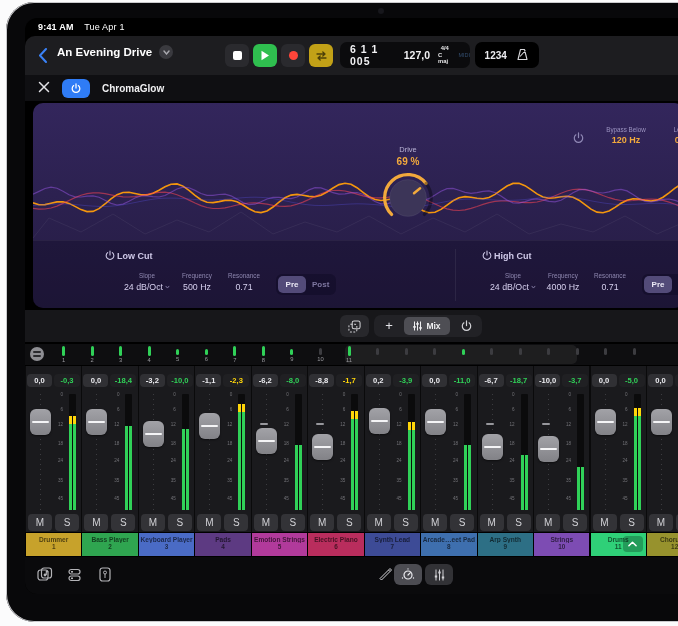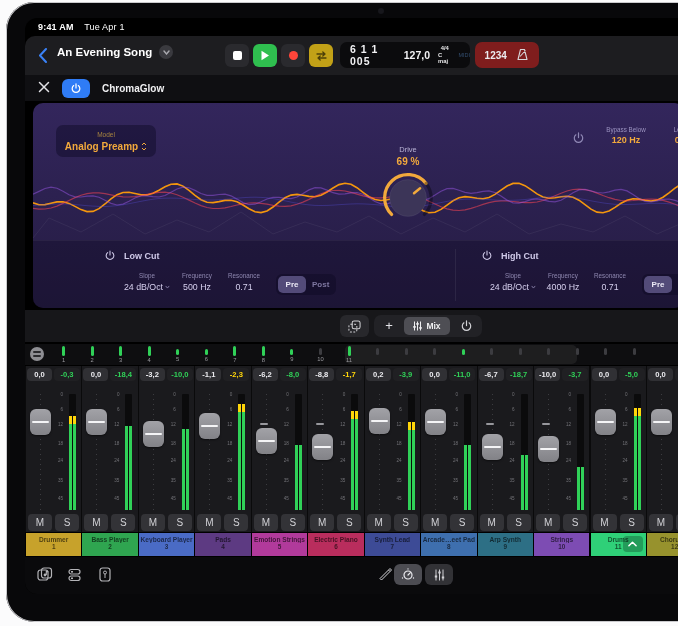--- a/index.html
+++ b/index.html
@@ -21,21 +21,21 @@
   .tbtn{width:24px;height:23px;border:none;border-radius:6px;background:#2a2a2e;display:flex;align-items:center;justify-content:center;padding:0;}
   .tbtn.play{background:#2fbf4f;}
   .tbtn.cycle{background:#c2a117;}
   .stop-sq{width:9px;height:9px;border-radius:2px;background:#fff;}
   .rec-dot{width:9px;height:9px;border-radius:50%;background:#ff453a;}
   .lcd{position:absolute;left:315px;top:6px;width:130px;height:26px;background:#0b0b0d;border-radius:7px;display:flex;align-items:center;color:#f2f2f4;}
   .lcd .pos{font-size:10.5px;font-weight:700;letter-spacing:1px;margin-left:10px;}
   .lcd .tempo{font-size:10.5px;font-weight:700;margin-left:9px;}
   .lcd .sigkey{display:flex;flex-direction:column;align-items:center;line-height:6.5px;font-size:5.8px;font-weight:700;margin-left:8px;color:#e8e8ea;}
   .lcd .midi{font-size:5.5px;color:#3c5d86;margin-left:7px;opacity:.8;}
-  .pill2{position:absolute;left:450px;top:6px;width:64px;height:26px;background:#7f1d1d;border-radius:7px;display:flex;align-items:center;justify-content:space-evenly;}
+  .pill2{position:absolute;left:450px;top:6px;width:64px;height:26px;background:#000000;border-radius:7px;display:flex;align-items:center;justify-content:space-evenly;}
   .countin{border:none;background:none;color:#ececf0;font-size:10px;font-weight:700;padding:0;}
   
   .plughead{position:absolute;left:0;top:57px;width:659px;height:26px;background:#0f0f12;display:flex;align-items:center;}
   .closebtn{margin-left:13px;width:14px;height:14px;background:none;border:none;padding:0;display:flex;}
   .pluginpower{margin-left:10px;width:28px;height:19px;border:none;border-radius:6px;background:#2f7cf6;display:flex;align-items:center;justify-content:center;}
   .plugname{margin-left:12px;color:#f0f0f2;font-size:10px;font-weight:700;}
   
   .plugpanel{position:absolute;left:8px;top:85px;width:651px;height:205px;border-radius:10px;overflow:hidden;background:linear-gradient(180deg,#33265c 0%,#2c2150 45%,#251c42 100%);}
   .waveform{position:absolute;left:0;top:55px;width:651px;height:90px;}
   .selblock{position:absolute;display:flex;flex-direction:column;align-items:center;}
@@ -45,21 +45,21 @@
   .styleblock{left:130px;top:22px;width:70px;height:32px;justify-content:center;}
   .drivewrap{position:absolute;left:343px;top:42px;width:64px;text-align:center;}
   .drivewrap .lab{font-size:7.5px;color:#b9b3d6;}
   .drivewrap .val{font-size:10px;font-weight:700;color:#f2a93c;margin-top:2px;}
   .knob{margin-top:2px;}
   .bypasspower{position:absolute;left:540px;top:27px;}
   .fieldblock{position:absolute;display:flex;flex-direction:column;align-items:center;}
   .fieldblock .lab{font-size:6.3px;color:#9b93c0;margin-bottom:2px;white-space:nowrap;}
   .fieldblock .val{font-size:9px;font-weight:700;color:#f2a93c;white-space:nowrap;}
   .cutzone{position:absolute;left:0;top:137px;width:651px;height:68px;background:rgba(8,4,22,.28);border-top:1px solid rgba(255,255,255,.05);}
-  .cuttitle{position:absolute;top:9px;display:flex;align-items:center;gap:9px;color:#cfc9e8;font-size:9px;font-weight:700;}
+  .cuttitle{position:absolute;top:9px;display:flex;align-items:center;gap:2px;color:#cfc9e8;font-size:9px;font-weight:700;}
   .cutfield{position:absolute;top:31px;display:flex;flex-direction:column;align-items:center;transform:translateX(-50%);}
   .cutfield .lab{font-size:6.3px;color:#8f88b0;margin-bottom:3px;white-space:nowrap;}
   .cutfield .val{font-size:8.8px;color:#d6d0ee;white-space:nowrap;display:flex;align-items:center;gap:2px;}
   .prepost{position:absolute;top:33px;display:flex;background:rgba(10,6,30,.35);border-radius:6px;padding:2px;}
   .ppbtn{border:none;background:none;color:#7e77a0;font-size:8px;font-weight:700;width:28px;height:17px;border-radius:5px;}
   .ppbtn.on{background:#534b79;color:#eceaf6;}
   .vdiv{position:absolute;left:422px;top:146px;width:1px;height:52px;background:rgba(255,255,255,.07);}
   
   .mixbar{position:absolute;left:0;top:292px;width:659px;height:32px;background:#17171a;}
   .copybtn{position:absolute;left:315px;top:5px;width:29px;height:22px;border:none;border-radius:6px;background:#28282c;display:flex;align-items:center;justify-content:center;}
@@ -74,21 +74,21 @@
   .spk i{display:block;width:8px;height:1.6px;background:#2a2a2e;border-radius:1px;}
   .slot{position:absolute;top:0;width:18px;height:21px;display:flex;flex-direction:column;align-items:center;}
   .led{width:3px;border-radius:1.5px;margin-top:2px;}
   .led.g2{height:10px;background:#30d158;}
   .led.g1{height:6px;background:#30d158;margin-top:5px;}
   .led.off{height:7px;background:#3c3c40;margin-top:4px;}
   .snum{font-size:5.8px;color:#98989d;margin-top:1px;}
   
   .stripzone{position:absolute;left:0;top:348px;width:659px;height:166px;background:#0a0a0b;}
   .strip{position:absolute;top:0;width:55.4px;height:166px;background:#1a1a1d;}
-  .vals{position:absolute;left:0;top:2px;width:100%;height:14px;}
+  .vals{position:absolute;left:0;top:8px;width:100%;height:14px;}
   .vbox{position:absolute;top:0;height:13px;border-radius:4px;font-size:7.6px;font-weight:700;display:flex;align-items:center;justify-content:center;}
   .vbox.fv{left:1px;width:25px;background:#303034;color:#ececf0;}
   .vbox.pv{left:28px;width:26px;background:#202023;}
   .fzone{position:absolute;left:0;top:18px;width:100%;height:128px;}
   .fscale .tick{position:absolute;left:27px;width:10px;text-align:right;font-size:4.6px;color:#727277;}
   .ftrack{position:absolute;left:14px;top:10px;width:1px;height:116px;background:repeating-linear-gradient(to bottom,#3c3c40 0 1px,transparent 1px 5px);}
   .zerodash{position:absolute;left:8px;top:39px;width:8px;height:2px;background:#97979c;border-radius:1px;}
   .fthumb{position:absolute;left:4px;width:21px;height:26px;border-radius:6px;background:linear-gradient(180deg,#a2a2a7,#828287);box-shadow:0 1px 2px rgba(0,0,0,.5);}
   .fline{position:absolute;left:2px;right:2px;top:12px;height:2px;background:#f4f4f6;border-radius:1px;}
   .meter{position:absolute;left:43px;top:10px;width:7px;height:116px;background:#0b0b0c;border-radius:1px;}
@@ -125,21 +125,21 @@
       <span data-name="status-date">Tue Apr 1</span>
     </div>
 
     <div class="toolbar" data-name="main-toolbar">
       <div class="backbtn" data-name="back-button">
         <svg width="9" height="15" viewBox="0 0 9 15" data-name="chevron-left-icon">
               <path d="M8 1 L2 7.5 L8 14" fill="none" stroke="#3a82f7" stroke-width="2" stroke-linecap="round" stroke-linejoin="round"></path>
             </svg>
       </div>
       <div class="songwrap" data-name="song-title-group">
-        <span class="songtitle" data-name="song-title">An Evening Song</span>
+        <span class="songtitle" data-name="song-title">An Evening Drive</span>
         <span class="songdd" data-name="song-menu-button">
           <svg width="7" height="5" viewBox="0 0 7 5" data-name="chevron-down-icon">
                 <path d="M1 1 L3.5 4 L6 1" fill="none" stroke="#a8a8ae" stroke-width="1.4" stroke-linecap="round"></path>
               </svg>
         </span>
       </div>
       <div class="transport" data-name="transport-controls">
         <button class="tbtn" data-name="stop-button">
               <span class="stop-sq" data-name="stop-icon"></span>
             </button>
@@ -192,29 +192,20 @@
 
     <div class="plugpanel" data-name="chromaglow-panel">
       <div class="waveform" data-name="waveform-visualization">
         <svg id="wavesvg" width="651" height="90" viewBox="0 0 651 90">
               <polyline points="0,44.8 6,46.7 12,46.6 18,45.2 24,43.9 30,43.8 36,45.4 42,48.4 48,51.6 54,53.6 60,53.4 66,50.6 72,46.0 78,40.9 84,36.7 90,34.5 96,34.3 102,35.5 108,36.8 114,36.9 120,35.3 126,32.2 132,28.7 138,26.2 144,25.9 150,28.1 156,32.4 162,37.4 168,41.7 174,44.2 180,44.6 186,43.6 192,42.4 198,42.3 204,43.8 210,47.0 216,50.7 222,53.7 228,54.6 234,52.9 240,49.0 246,44.2 252,39.8 258,37.1 264,36.4 270,37.3 276,38.4 282,38.7 288,37.2 294,34.0 300,30.0 306,26.6 312,25.2 318,26.3 324,29.7 330,34.3 336,38.7 342,41.5 348,42.5 354,41.8 360,40.7 366,40.3 372,41.7 378,44.9 384,49.0 390,52.8 396,54.8 402,54.3 408,51.4 414,47.1 420,42.8 426,39.7 432,38.6 438,39.2 444,40.3 450,40.7 456,39.5 462,36.4 468,32.1 474,28.0 480,25.4 486,25.3 492,27.7 498,31.7 504,35.9 510,39.0 516,40.3 522,39.8 528,38.7 534,38.2 540,39.2 546,42.2 552,46.6 558,51.1 564,54.1 570,54.8 576,53.0 582,49.4 588,45.3 594,42.2 600,40.8 606,41.1 612,42.3 618,43.0 624,42.1 630,39.2 636,34.8 642,30.1 648,26.5" fill="none" stroke="#ff9d0a" stroke-opacity="0.95" stroke-width="1.6"></polyline>
               <polyline points="0,50.3 6,51.1 12,51.0 18,50.0 24,48.1 30,45.4 36,42.5 42,39.6 48,37.2 54,35.6 60,34.8 66,34.9 72,35.7 78,36.9 84,38.0 90,38.8 96,39.0 102,38.6 108,37.6 114,36.3 120,35.1 126,34.3 132,34.2 138,35.0 144,36.7 150,39.2 156,42.1 162,45.0 168,47.6 174,49.5 180,50.5 186,50.5 192,49.8 198,48.5 204,47.0 210,45.8 216,45.0 222,44.8 228,45.3 234,46.2 240,47.3 246,48.1 252,48.3 258,47.8 264,46.3 270,44.1 276,41.4 282,38.4 288,35.7 294,33.7 300,32.5 306,32.3 312,33.0 318,34.4 324,36.1 330,37.8 336,39.1 342,39.9 348,39.9 354,39.4 360,38.6 366,37.8 372,37.4 378,37.7 384,38.8 390,40.7 396,43.2 402,46.0 408,48.7 414,50.8 420,52.2 426,52.5 432,51.9 438,50.4 444,48.5 450,46.4 456,44.6 462,43.4 468,42.8 474,42.9 480,43.5 486,44.2 492,44.7 498,44.7 504,44.0 510,42.5 516,40.3 522,37.8 528,35.2 534,33.0 540,31.5 546,31.1 552,31.6 558,33.0 564,35.1 570,37.5 576,39.7 582,41.4 588,42.5 594,42.8 600,42.5 606,41.9 612,41.3 618,41.0 624,41.3 630,42.4 636,44.1 642,46.3 648,48.7" fill="none" stroke="#ff4553" stroke-opacity="0.55" stroke-width="1.2"></polyline>
               <polyline points="0,36.2 6,33.4 12,30.5 18,29.1 24,30.2 30,33.2 36,36.7 42,38.8 48,39.0 54,38.2 60,37.8 66,39.2 72,42.2 78,45.4 84,47.0 90,46.1 96,43.2 102,40.0 108,38.0 114,37.8 120,38.7 126,39.0 132,37.5 138,34.3 144,31.0 150,29.1 156,29.8 162,32.4 168,35.5 174,37.3 180,37.3 186,36.5 192,36.2 198,37.8 204,41.1 210,44.6 216,46.7 222,46.2 228,43.8 234,41.0 240,39.3 246,39.4 252,40.4 258,40.6 264,39.0 270,35.6 276,31.9 282,29.6 288,29.9 294,32.1 300,34.7 306,36.1 312,35.9 318,34.8 324,34.5 330,36.2 336,39.7 342,43.5 348,45.9 354,45.9 360,43.9 366,41.6 372,40.3 378,40.8 384,42.0 390,42.3 396,40.6 402,37.1 408,33.2 414,30.6 420,30.4 426,32.2 432,34.3 438,35.3 444,34.7 450,33.3 456,32.9 462,34.5 468,38.1 474,42.1 480,44.8 486,45.1 492,43.6 498,41.7 504,40.9 510,41.8 516,43.3 522,43.9 528,42.3 534,38.8 540,34.7 546,31.9 552,31.4 558,32.8 564,34.5 570,35.0 576,33.9 582,32.1 588,31.4 594,32.9 600,36.4 606,40.5 612,43.3 618,43.9 624,42.8 630,41.3 636,41.0 642,42.4 648,44.3" fill="none" stroke="#a55af4" stroke-opacity="0.45" stroke-width="1.2"></polyline>
               <polyline points="0,47.6 6,47.1 12,46.6 18,46.2 24,46.0 30,46.0 36,46.2 42,46.6 48,47.1 54,47.7 60,48.1 66,48.4 72,48.5 78,48.2 84,47.6 90,46.8 96,45.7 102,44.5 108,43.3 114,42.2 120,41.2 126,40.5 132,40.2 138,40.1 144,40.2 150,40.6 156,41.0 162,41.5 168,41.9 174,42.0 180,42.0 186,41.8 192,41.3 198,40.8 204,40.2 210,39.7 216,39.3 222,39.2 228,39.4 234,39.8 240,40.6 246,41.7 252,42.8 258,44.1 264,45.2 270,46.2 276,46.9 282,47.4 288,47.5 294,47.4 300,47.1 306,46.7 312,46.3 318,46.0 324,45.8 330,45.9 336,46.2 342,46.6 348,47.2 354,47.9 360,48.5 366,48.9 372,49.1 378,49.0 384,48.6 390,47.9 396,46.9 402,45.8 408,44.6 414,43.4 420,42.4 426,41.7 432,41.2 438,41.0 444,41.0 450,41.3 456,41.6 462,42.0 468,42.3 474,42.4 480,42.3 486,42.0 492,41.5 498,40.8 504,40.1 510,39.5 516,38.9 522,38.6 528,38.6 534,39.0 540,39.6 546,40.5 552,41.6 558,42.8 564,43.9 570,44.9 576,45.7 582,46.3 588,46.5 594,46.5 600,46.3 606,46.0 612,45.7 618,45.4 624,45.3 630,45.4 636,45.8 642,46.3 648,47.0" fill="none" stroke="#5a55e8" stroke-opacity="0.32" stroke-width="1"></polyline>
               <polyline points="0,80 16,60 48,74 80,56 112,76 144,62 176,74 208,54 240,76 272,64 304,74 336,58 368,76 400,60 432,74 464,56 496,76 528,66 560,74 592,58 624,76 656,62 672,80" fill="none" stroke="rgba(255,255,255,0.06)" stroke-width="1"></polyline>
             </svg>
-      </div>
-      <div class="selblock modelblock" data-name="model-selector">
-        <span class="lab" data-name="model-label">Model</span>
-        <span class="val">
-              <span data-name="model-value">Analog Preamp</span>
-          <svg width="6" height="9" viewBox="0 0 6 9" data-name="stepper-icon">
-                <path d="M1 3 L3 1 L5 3 M1 6 L3 8 L5 6" fill="none" stroke="#f2a93c" stroke-width="1"></path>
-              </svg>
-        </span>
       </div>
       <div class="drivewrap" data-name="drive-control">
         <div class="lab" data-name="drive-label">Drive</div>
         <div class="val" data-name="drive-value">69 %</div>
         <svg class="knob" width="60" height="58" viewBox="0 0 60 60" data-name="drive-knob">
           <path d="M13.03 46.97 A24 24 0 1 1 48.7 15" fill="none" stroke="#f2a93c" stroke-width="3.4" stroke-linecap="round"></path>
           <path d="M48.7 15 A24 24 0 0 1 46.97 46.97" fill="none" stroke="rgba(0,0,0,0.35)" stroke-width="3.4" stroke-linecap="round"></path>
           <circle cx="30" cy="30" r="19" fill="#3c3558" stroke="rgba(255,255,255,0.08)"></circle>
           <line x1="36.2" y1="25" x2="42.5" y2="20" stroke="#f2a93c" stroke-width="2.6" stroke-linecap="round"></line>
         </svg>

